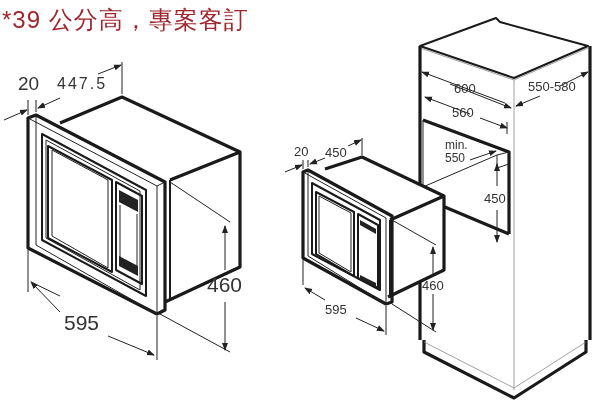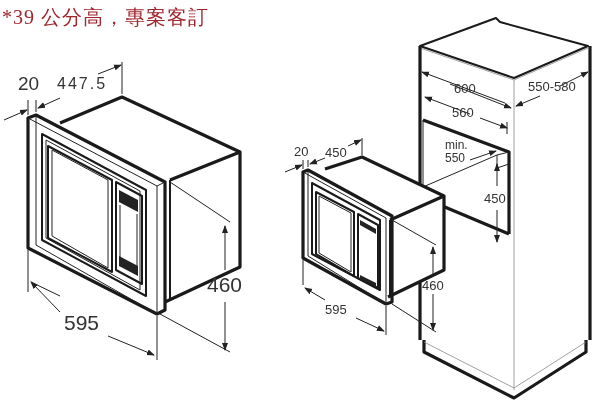--- a/index.html
+++ b/index.html
@@ -1,17 +1,17 @@
 <!DOCTYPE html>
 <html><head>
   <meta charset="utf-8">
   <style>
     html, body { margin: 0; padding: 0; background: #ffffff; }
     body { width: 600px; height: 414px; position: relative; overflow: hidden; font-family: "DejaVu Sans", sans-serif; }
-    .note { position: absolute; left: 2px; top: 4px; font-size: 20px; color: #a0252d; letter-spacing: 1px; white-space: nowrap; font-family: Liberation Serif, serif; }
+    .note { position: absolute; left: 2px; top: 4px; font-size: 24px; color: #a0252d; letter-spacing: 1px; white-space: nowrap; font-family: Liberation Sans, sans-serif; }
     svg { position: absolute; left: 0; top: 0; }
     .dim { font-family: "Liberation Sans", sans-serif; fill: #333333; }
     .thick { stroke: #1a1a1a; stroke-width: 3.2; fill: none; stroke-linejoin: round; }
     .med { stroke: #1a1a1a; stroke-width: 2; fill: none; stroke-linejoin: round; }
     .thin { stroke: #222222; stroke-width: 1; fill: none; }
     .hair { stroke: #888888; stroke-width: 0.8; fill: none; }
   </style>
 </head>
 <body>
 

